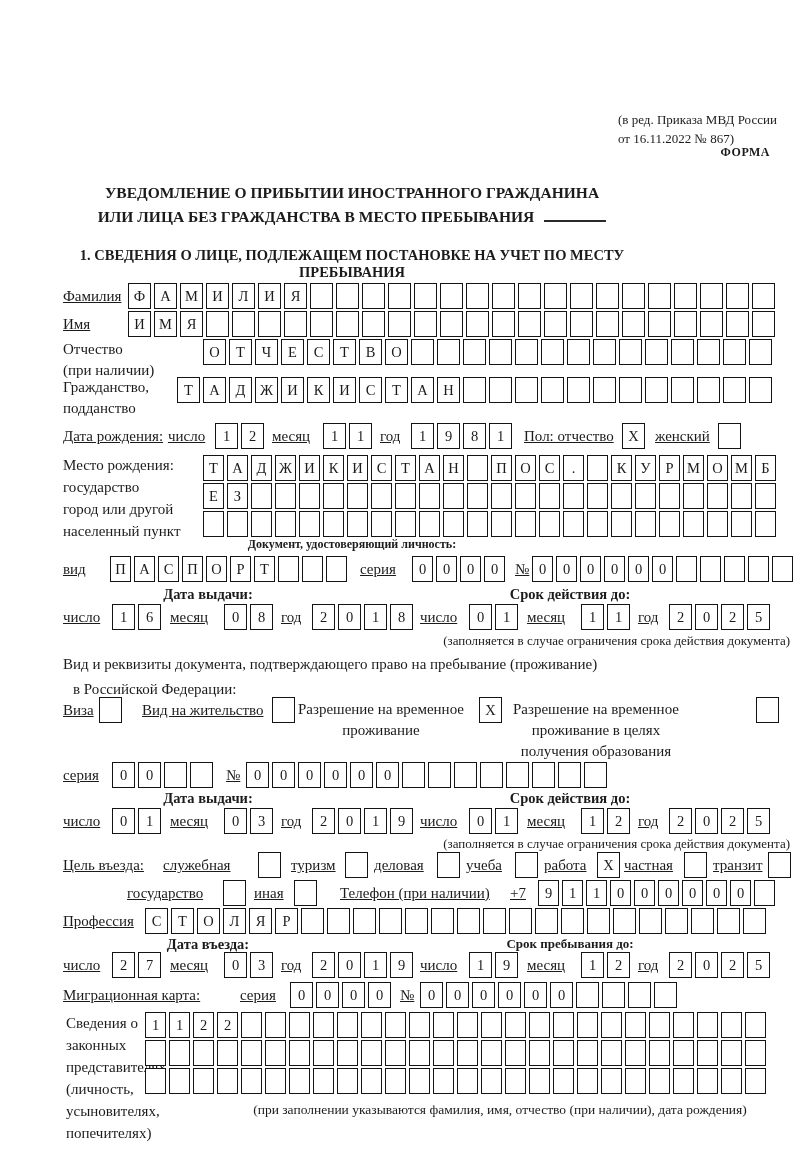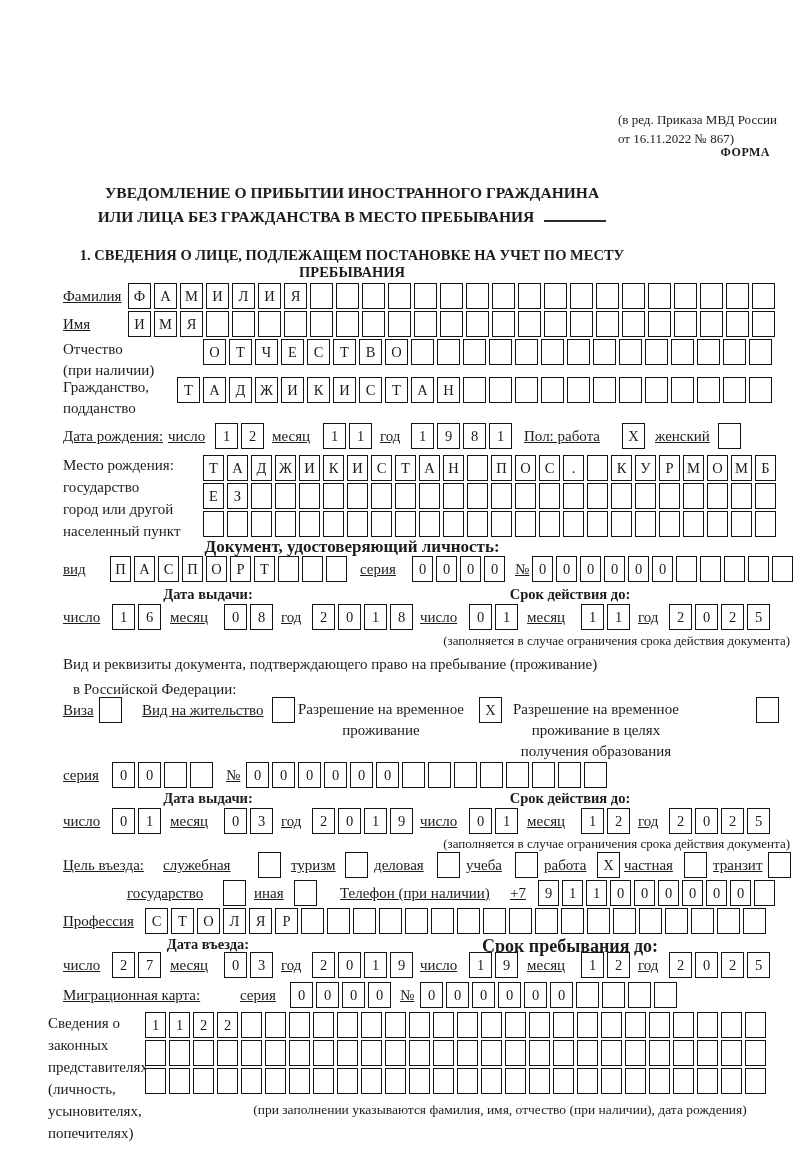--- a/index.html
+++ b/index.html
@@ -180,21 +180,21 @@
       <span class="cell">1</span>
       <span class="cell">1</span>
     </span>
   <span class="lbl lh" style="left:380px; top:423px">год</span>
   <span class="boxes" style="left:411px; top:423px">
       <span class="cell">1</span>
       <span class="cell">9</span>
       <span class="cell">8</span>
       <span class="cell">1</span>
     </span>
-  <span class="lbl lh" style="left:524px; top:423px">Пол: работа</span>
+  <span class="lbl lh" style="left:524px; top:423px">Пол: отчество</span>
   <span class="boxes" style="left:622px; top:423px">
       <span class="cell">X</span>
     </span>
   <span class="lbl lh" style="left:655px; top:423px">женский</span>
   <span class="boxes" style="left:718px; top:423px">
       <span class="cell"></span>
     </span>
 
   <div class="blk" style="left:63px; top:454px; line-height:22px">
     <div>Место рождения:</div>
@@ -274,21 +274,21 @@
       <span class="cell"></span>
       <span class="cell"></span>
       <span class="cell"></span>
       <span class="cell"></span>
       <span class="cell"></span>
       <span class="cell"></span>
       <span class="cell"></span>
       <span class="cell"></span>
     </span>
 
-  <div class="fullw ctr b" style="top:537px; font-size:17px">Документ, удостоверяющий личность:</div>
+  <div class="fullw ctr b" style="top:537px; font-size:12px">Документ, удостоверяющий личность:</div>
 
   <span class="lbl lh" style="left:63px;  top:556px">вид</span>
   <span class="boxes sm" style="left:110px; top:556px">
       <span class="cell">П</span>
       <span class="cell">А</span>
       <span class="cell">С</span>
       <span class="cell">П</span>
       <span class="cell">О</span>
       <span class="cell">Р</span>
       <span class="cell">Т</span>
@@ -525,21 +525,21 @@
       <span class="cell"></span>
       <span class="cell"></span>
       <span class="cell"></span>
       <span class="cell"></span>
       <span class="cell"></span>
       <span class="cell"></span>
       <span class="cell"></span>
     </span>
 
   <div class="blk ctr b" style="left:63px; top:936px; width:290px; font-size:14.5px">Дата въезда:</div>
-  <div class="blk ctr b" style="left:420px; top:936px; width:300px; font-size:18px">Срок пребывания до:</div>
+  <div class="blk ctr b" style="left:420px; top:936px; width:300px; font-size:13px">Срок пребывания до:</div>
 
   <span class="lbl lh" style="left:63px;  top:952px">число</span>
   <span class="boxes" style="left:112px; top:952px">
       <span class="cell">2</span>
       <span class="cell">7</span>
     </span>
   <span class="lbl lh" style="left:170px; top:952px">месяц</span>
   <span class="boxes" style="left:224px; top:952px">
       <span class="cell">0</span>
       <span class="cell">3</span>
@@ -584,21 +584,21 @@
       <span class="cell">0</span>
       <span class="cell">0</span>
       <span class="cell">0</span>
       <span class="cell">0</span>
       <span class="cell"></span>
       <span class="cell"></span>
       <span class="cell"></span>
       <span class="cell"></span>
     </span>
 
-  <div class="blk" style="left:48px; top:1012px; line-height:22px">
+  <div class="blk" style="left:66px; top:1012px; line-height:22px">
     <div>Сведения о</div>
     <div>законных</div>
     <div>представителях</div>
     <div>(личность,</div>
     <div>усыновителях,</div>
     <div>попечителях)</div>
   </div>
   <span class="boxes sm" style="left:145px; top:1012px">
       <span class="cell">1</span>
       <span class="cell">1</span>

